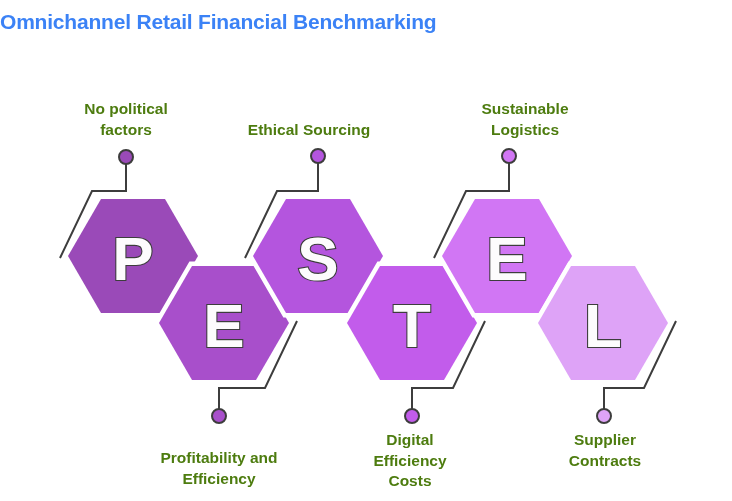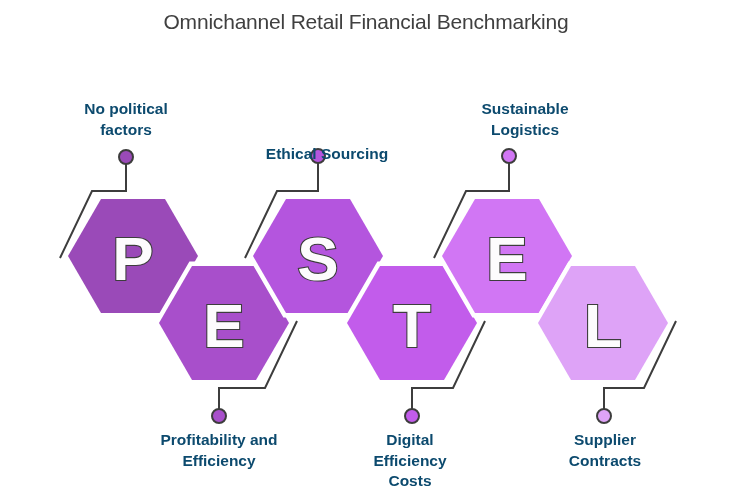--- a/index.html
+++ b/index.html
@@ -12,37 +12,36 @@
     height: 501px;
     position: relative;
     overflow: hidden;
     font-family: "Liberation Sans", sans-serif;
   }
   #page-title {
     position: absolute;
     top: 10px;
     left: 0;
     width: 732px;
-    text-align: center;
     font-size: 21px;
-    font-weight: normal;
-    color: #404040;
+    font-weight: bold;
+    color: #3b82f6;
     letter-spacing: -0.2px;
   }
   #diagram {
     position: absolute;
     top: 0;
     left: 0;
   }
   .node-label {
     position: absolute;
     text-align: center;
     font-size: 15.5px;
     font-weight: bold;
-    color: #0c4a6e;
+    color: #4d7c0f;
     line-height: 1.33;
     white-space: pre-line;
   }
   .hex-letter {
     font-size: 62px;
     font-weight: bold;
     fill: #fdfcfd;
     stroke: #3d3d3d;
     stroke-width: 2.2px;
     paint-order: stroke fill;
@@ -91,23 +90,23 @@
       <circle cx="318" cy="156" r="7" fill="#b455de" stroke="#3d3d3d" stroke-width="2"></circle>
       <circle cx="412" cy="416" r="7" fill="#c25ceb" stroke="#3d3d3d" stroke-width="2"></circle>
       <circle cx="509" cy="156" r="7" fill="#d176f4" stroke="#3d3d3d" stroke-width="2"></circle>
       <circle cx="604" cy="416" r="7" fill="#dea3f7" stroke="#3d3d3d" stroke-width="2"></circle>
     </g>
 </svg>
 
 <div id="labels">
     <div class="node-label" style="left: 26px; width: 200px; top: 99px;">No political
 factors</div>
-    <div class="node-label" style="left: 119px; width: 200px; top: 430px;">Profitability and
+    <div class="node-label" style="left: 119px; width: 200px; top: 448px;">Profitability and
 Efficiency</div>
-    <div class="node-label" style="left: 227px; width: 200px; top: 120px; margin-top: 24px;">Ethical Sourcing</div>
+    <div class="node-label" style="left: 209px; width: 200px; top: 120px;">Ethical Sourcing</div>
     <div class="node-label" style="left: 310px; width: 200px; top: 430px;">Digital
 Efficiency
 Costs</div>
     <div class="node-label" style="left: 425px; width: 200px; top: 99px;">Sustainable
 Logistics</div>
     <div class="node-label" style="left: 505px; width: 200px; top: 430px;">Supplier
 Contracts</div>
   </div>
 
 </body></html>

